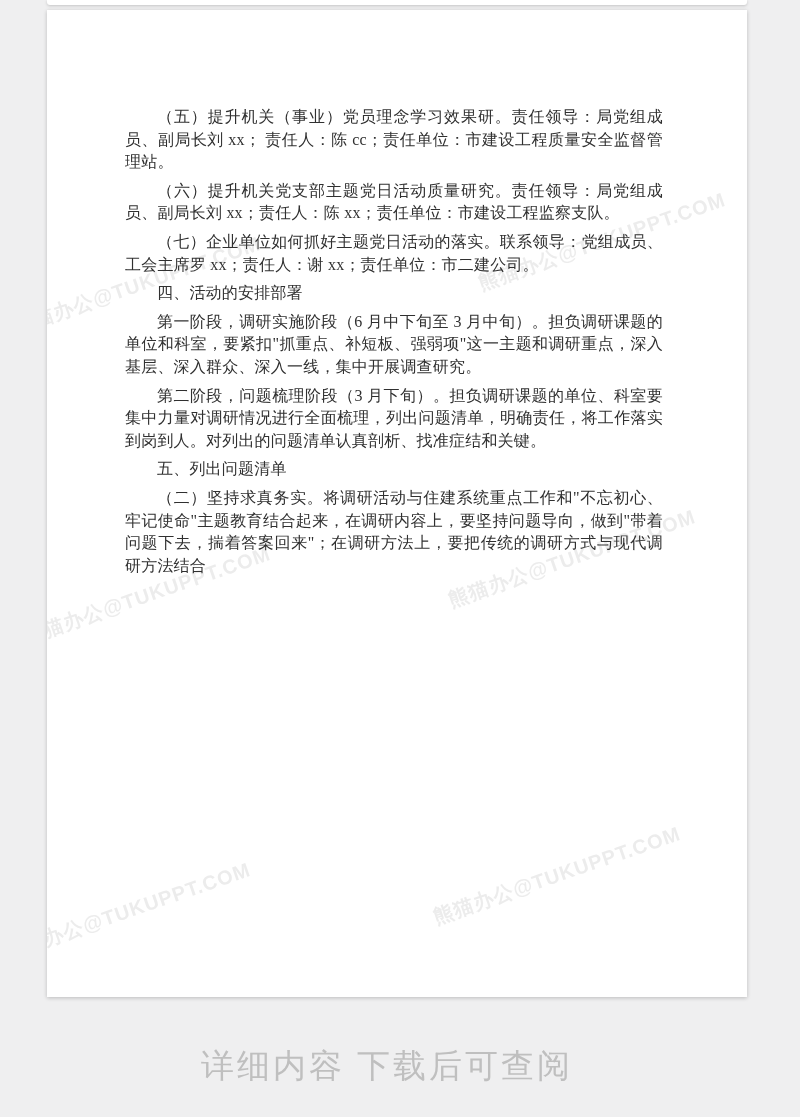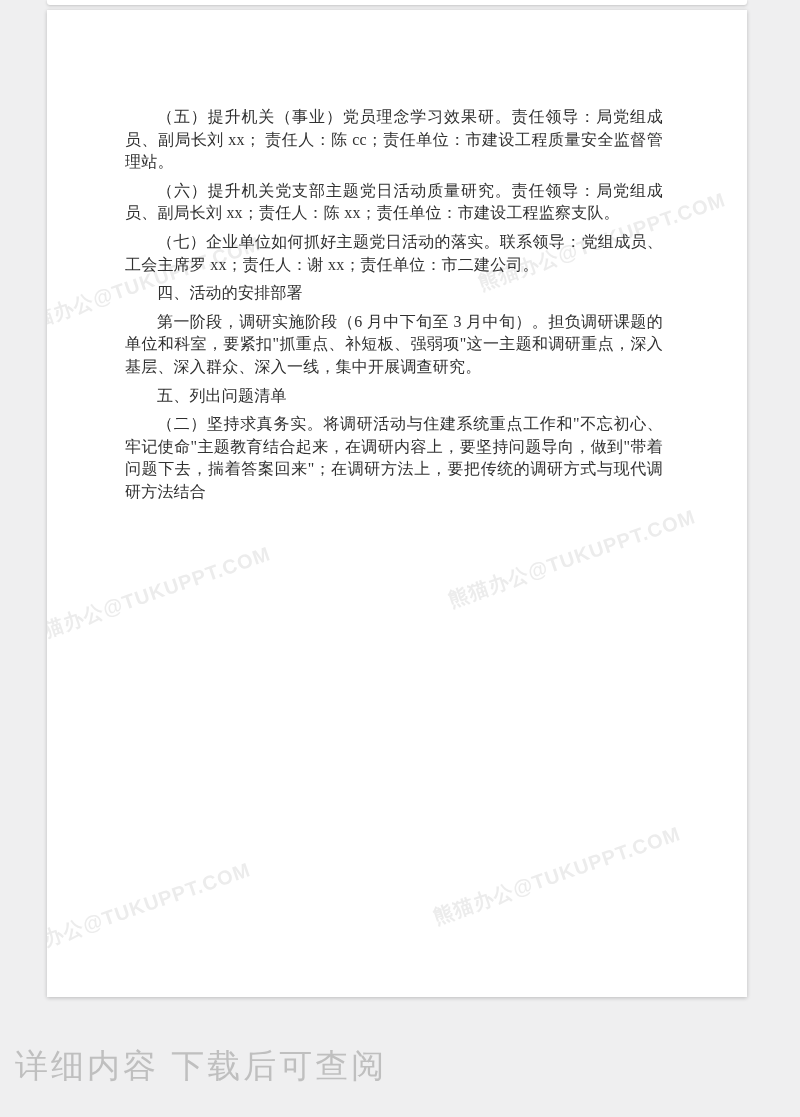--- a/index.html
+++ b/index.html
@@ -46,22 +46,22 @@
     z-index:1;
     pointer-events:none;
   }
   .wm:nth-of-type(1) { left:-40px;  top:262px; }
   .wm:nth-of-type(2) { left:425px;  top:218px; }
   .wm:nth-of-type(3) { left:-30px;  top:572px; }
   .wm:nth-of-type(4) { left:395px;  top:535px; }
   .wm:nth-of-type(5) { left:380px;  top:852px; }
   .wm:nth-of-type(6) { left:-50px;  top:888px; }
   .footer-caption {
-    position:absolute; top:1044px; left:15px; width:756px;
-    text-align:left;
+    position:absolute; top:1044px; left:9px; width:756px;
+    text-align:center;
     font-size:33px;
     letter-spacing:3px;
     color:#bfbfbf;
     font-family:"Liberation Sans","DejaVu Sans",sans-serif;
   }
 </style>
 </head>
 <body>
 
 <div class="prev-page-edge"></div>
@@ -72,17 +72,18 @@
   <span class="wm">熊猫办公@TUKUPPT.COM</span>
   <span class="wm">熊猫办公@TUKUPPT.COM</span>
   <span class="wm">熊猫办公@TUKUPPT.COM</span>
   <span class="wm">熊猫办公@TUKUPPT.COM</span>
 
   <p>（五）提升机关（事业）党员理念学习效果研。责任领导：局党组成员、副局长刘 xx； 责任人：陈 cc；责任单位：市建设工程质量安全监督管理站。</p>
   <p>（六）提升机关党支部主题党日活动质量研究。责任领导：局党组成员、副局长刘 xx；责任人：陈 xx；责任单位：市建设工程监察支队。</p>
   <p>（七）企业单位如何抓好主题党日活动的落实。联系领导：党组成员、工会主席罗 xx；责任人：谢 xx；责任单位：市二建公司。</p>
   <p>四、活动的安排部署</p>
   <p>第一阶段，调研实施阶段（6 月中下旬至 3 月中旬）。担负调研课题的单位和科室，要紧扣"抓重点、补短板、强弱项"这一主题和调研重点，深入基层、深入群众、深入一线，集中开展调查研究。</p>
+  <p>第二阶段，问题梳理阶段（3 月下旬）。担负调研课题的单位、科室要集中力量对调研情况进行全面梳理，列出问题清单，明确责任，将工作落实到岗到人。对列出的问题清单认真剖析、找准症结和关键。</p>
   <p>五、列出问题清单</p>
   <p>（二）坚持求真务实。将调研活动与住建系统重点工作和"不忘初心、牢记使命"主题教育结合起来，在调研内容上，要坚持问题导向，做到"带着问题下去，揣着答案回来"；在调研方法上，要把传统的调研方式与现代调研方法结合</p>
 </div>
 
 <div class="footer-caption">详细内容 下载后可查阅</div>
 
 </body></html>

